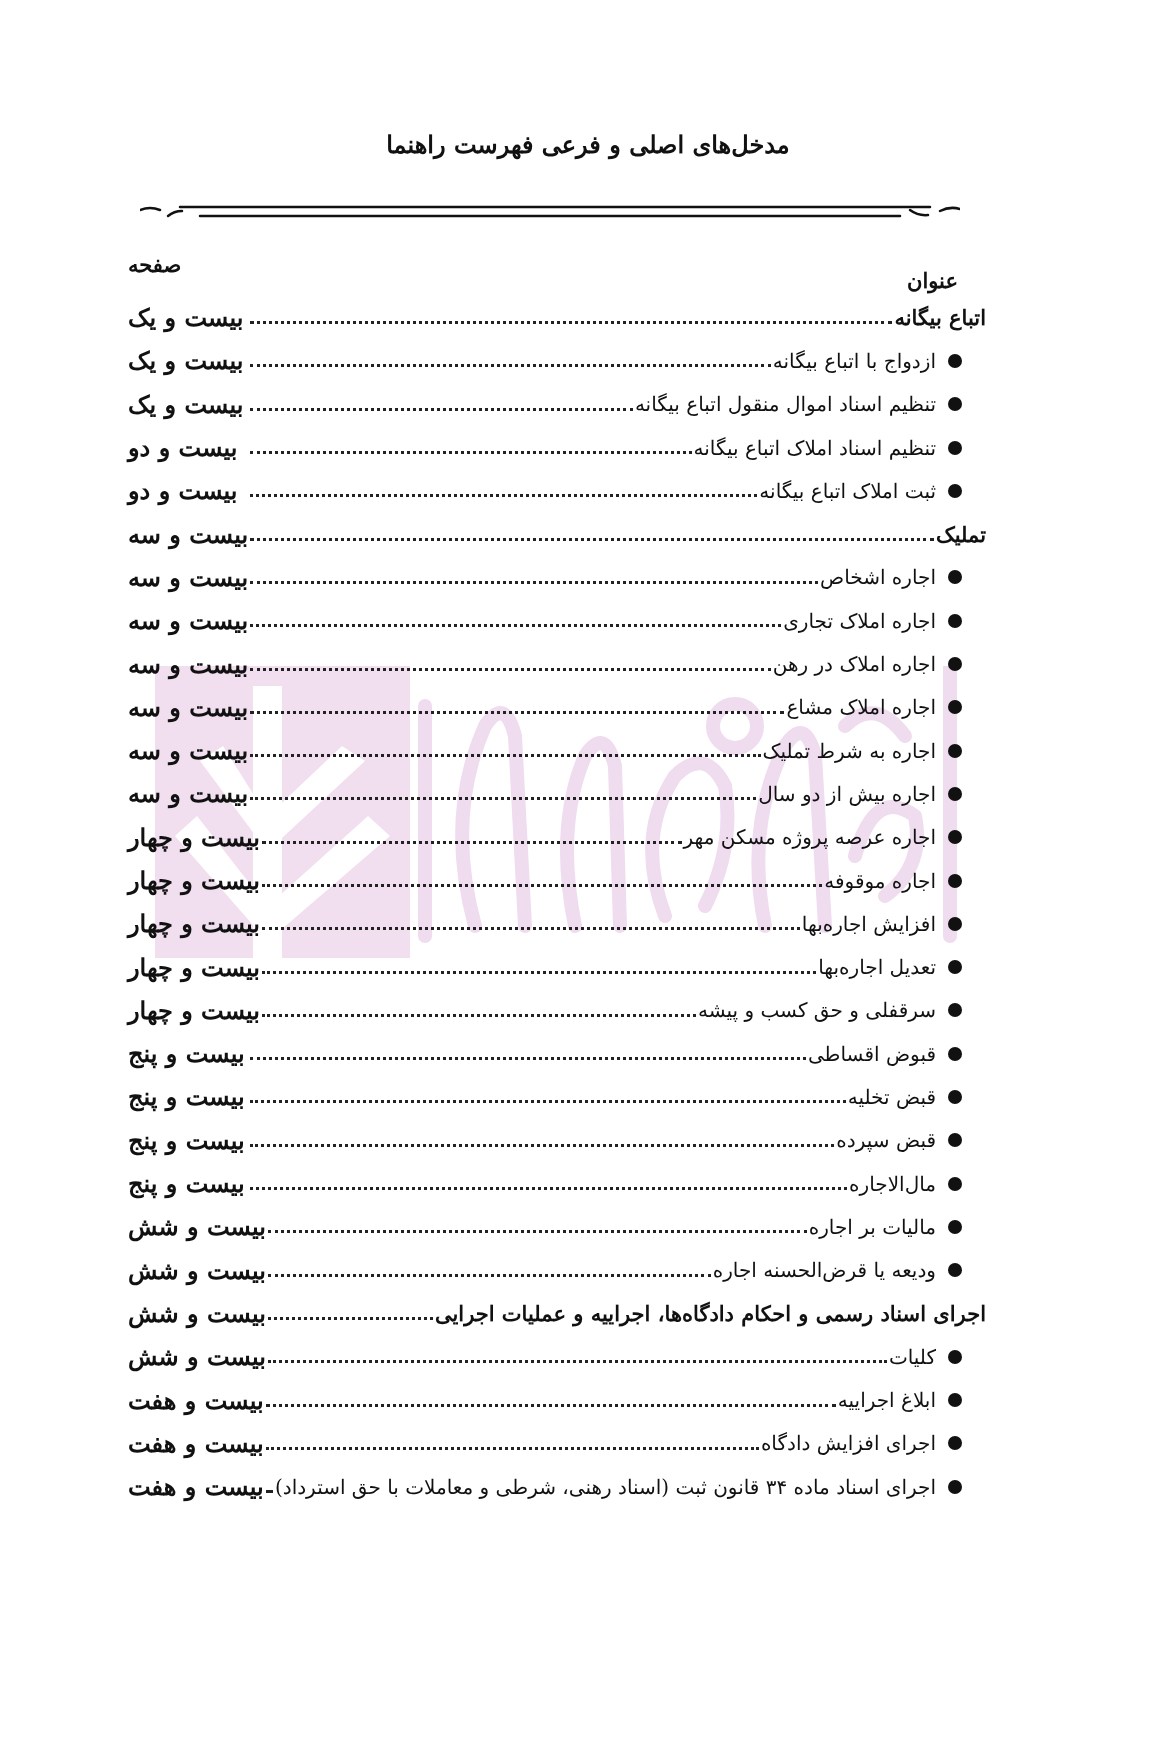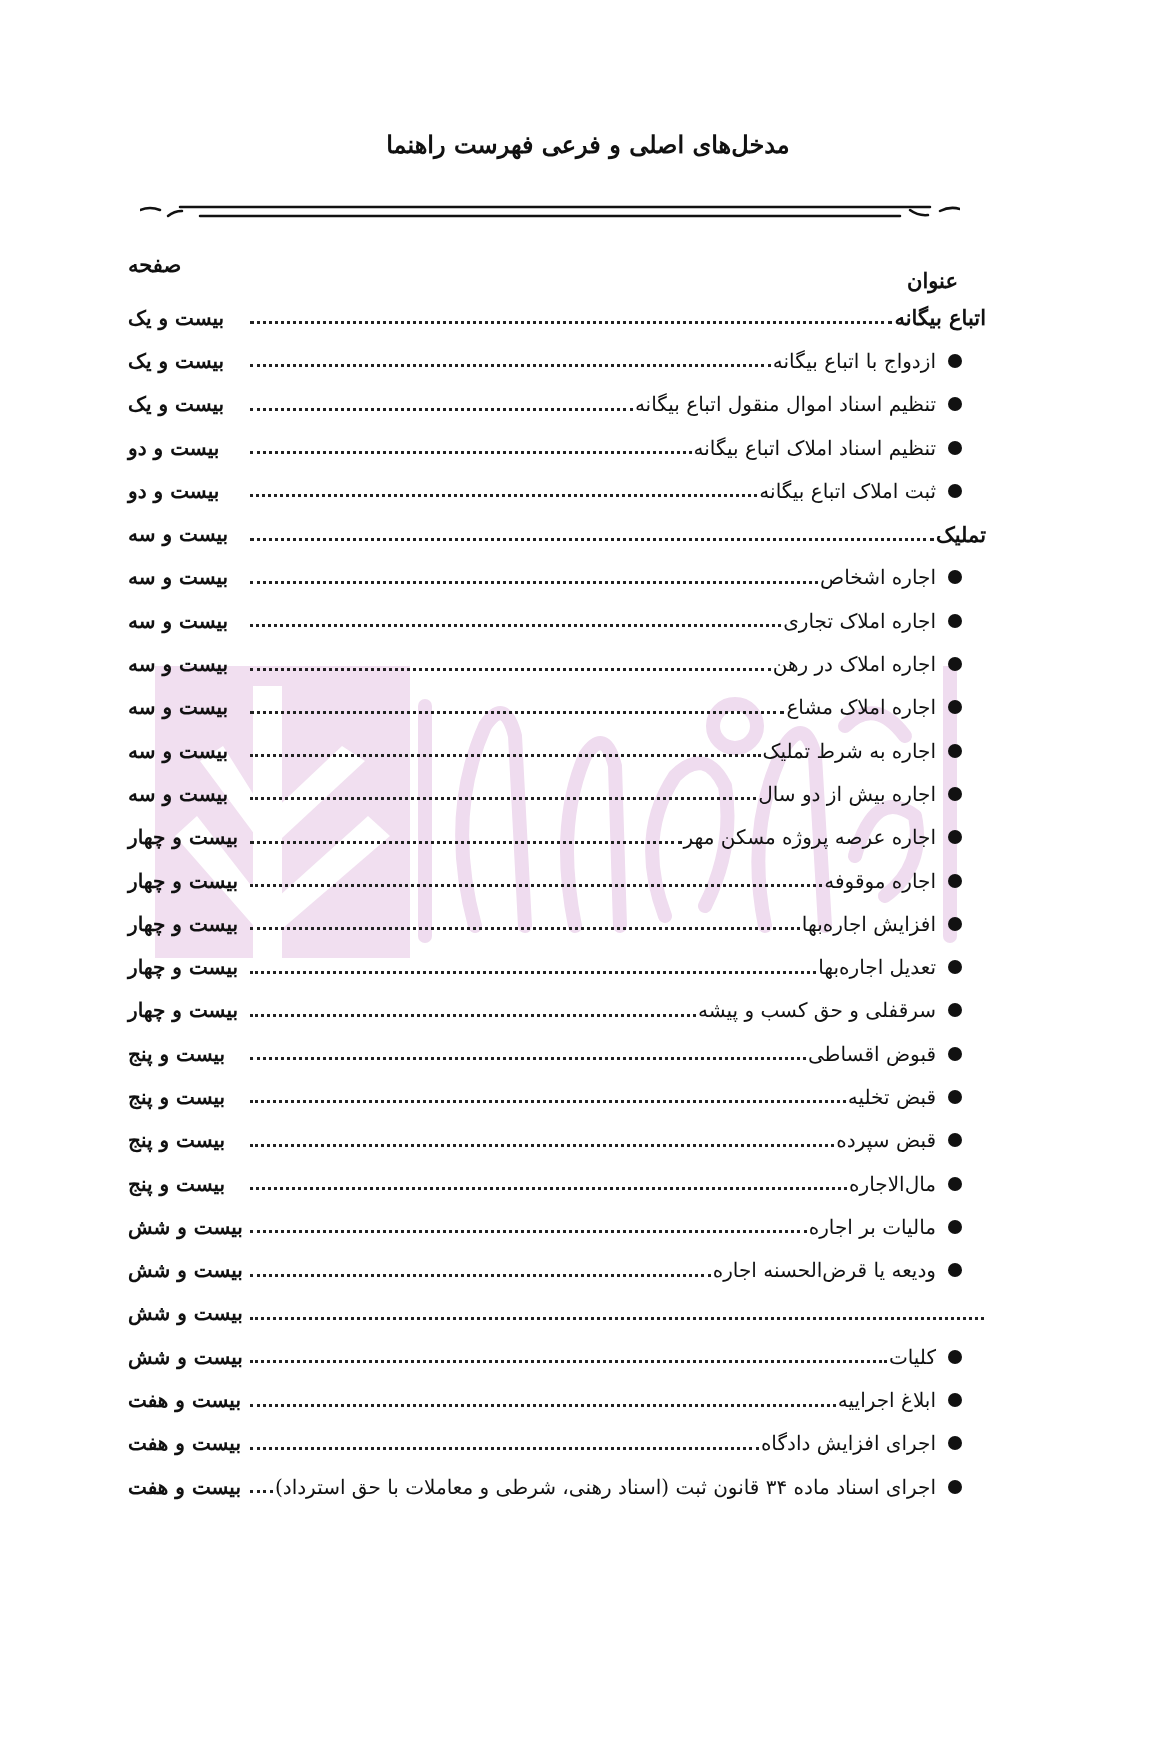--- a/index.html
+++ b/index.html
@@ -18,21 +18,21 @@
 
   .hdr { position:absolute; top:252px; font-size:21px; font-weight:bold; direction:rtl; z-index:1; }
   .hdr-title { right:218px;margin-top:16px; }
   .hdr-page { left:128px; }
 
   .toc { position:absolute; left:128px; top:296px; width:858px; z-index:1; }
   .row { position:relative; height:43.3px; display:flex; direction:rtl; align-items:center; font-size:20px; }
   .row .bullet { width:14px; height:14px; border-radius:50%; background:#111; margin-left:12px; margin-right:24px; flex:0 0 auto; }
   .row .label { white-space:nowrap; flex:0 0 auto; }
   .row .leader { flex:1 1 auto; border-bottom:3px dotted #222; margin:0 2px; height:14px; transform:translateY(-2px); }
-  .row .pg { white-space:nowrap; flex:0 0 auto; font-weight:bold; font-size:20px; min-width:120px; text-align:left; }
+  .row .pg { white-space:nowrap; flex:0 0 auto; font-weight:bold; font-size:24px; min-width:120px; text-align:left; }
   .row.main { font-weight:bold; font-size:21px; }
   .row.main .label { font-weight:bold; }
 </style>
 </head>
 <body>
 
 <div class="page">
 
   <div class="wm">
     <svg width="255" height="292" viewBox="0 0 255 292">
@@ -207,20 +207,21 @@
         <span class="leader"></span>
         <span class="pg">بیست و شش</span>
       </div>
     <div class="row">
         <span class="bullet"></span>
         <span class="label">ودیعه یا قرض‌الحسنه اجاره</span>
         <span class="leader"></span>
         <span class="pg">بیست و شش</span>
       </div>
     <div class="row main">
+        <span class="label">اجرای اسناد رسمی و احکام دادگاه‌ها، اجراییه و عملیات اجرایی</span>
         <span class="leader"></span>
         <span class="pg">بیست و شش</span>
       </div>
     <div class="row">
         <span class="bullet"></span>
         <span class="label">کلیات</span>
         <span class="leader"></span>
         <span class="pg">بیست و شش</span>
       </div>
     <div class="row">

